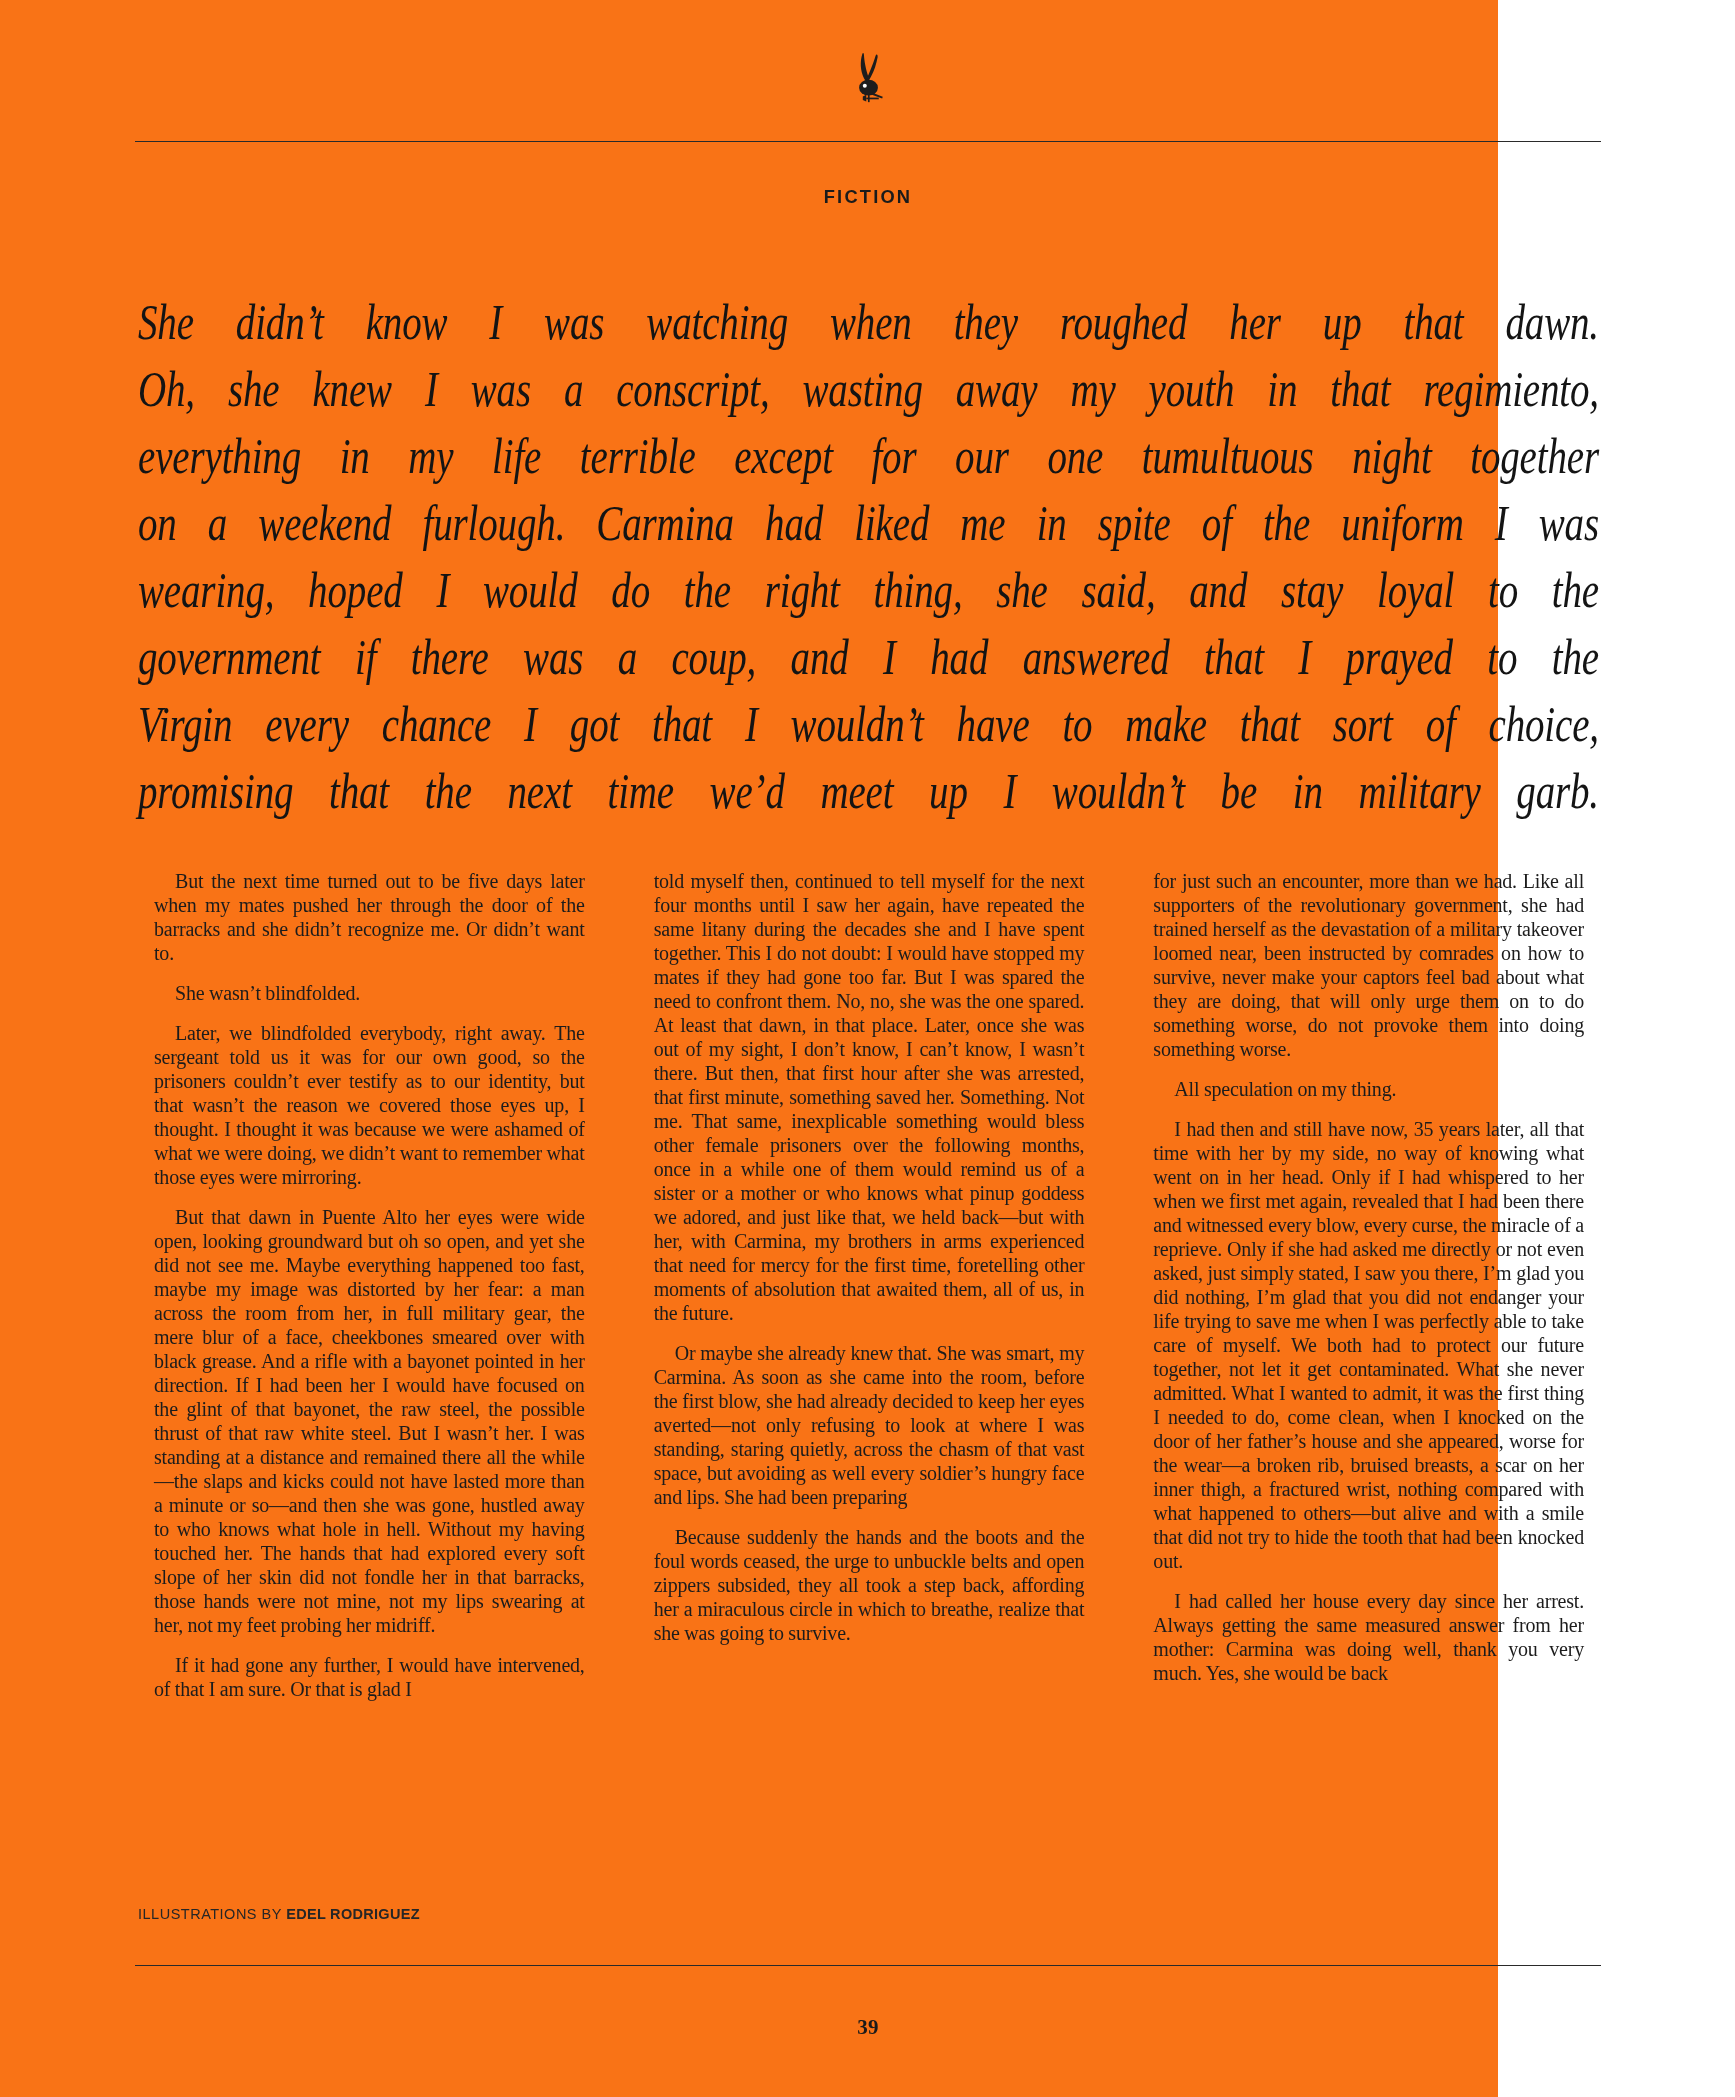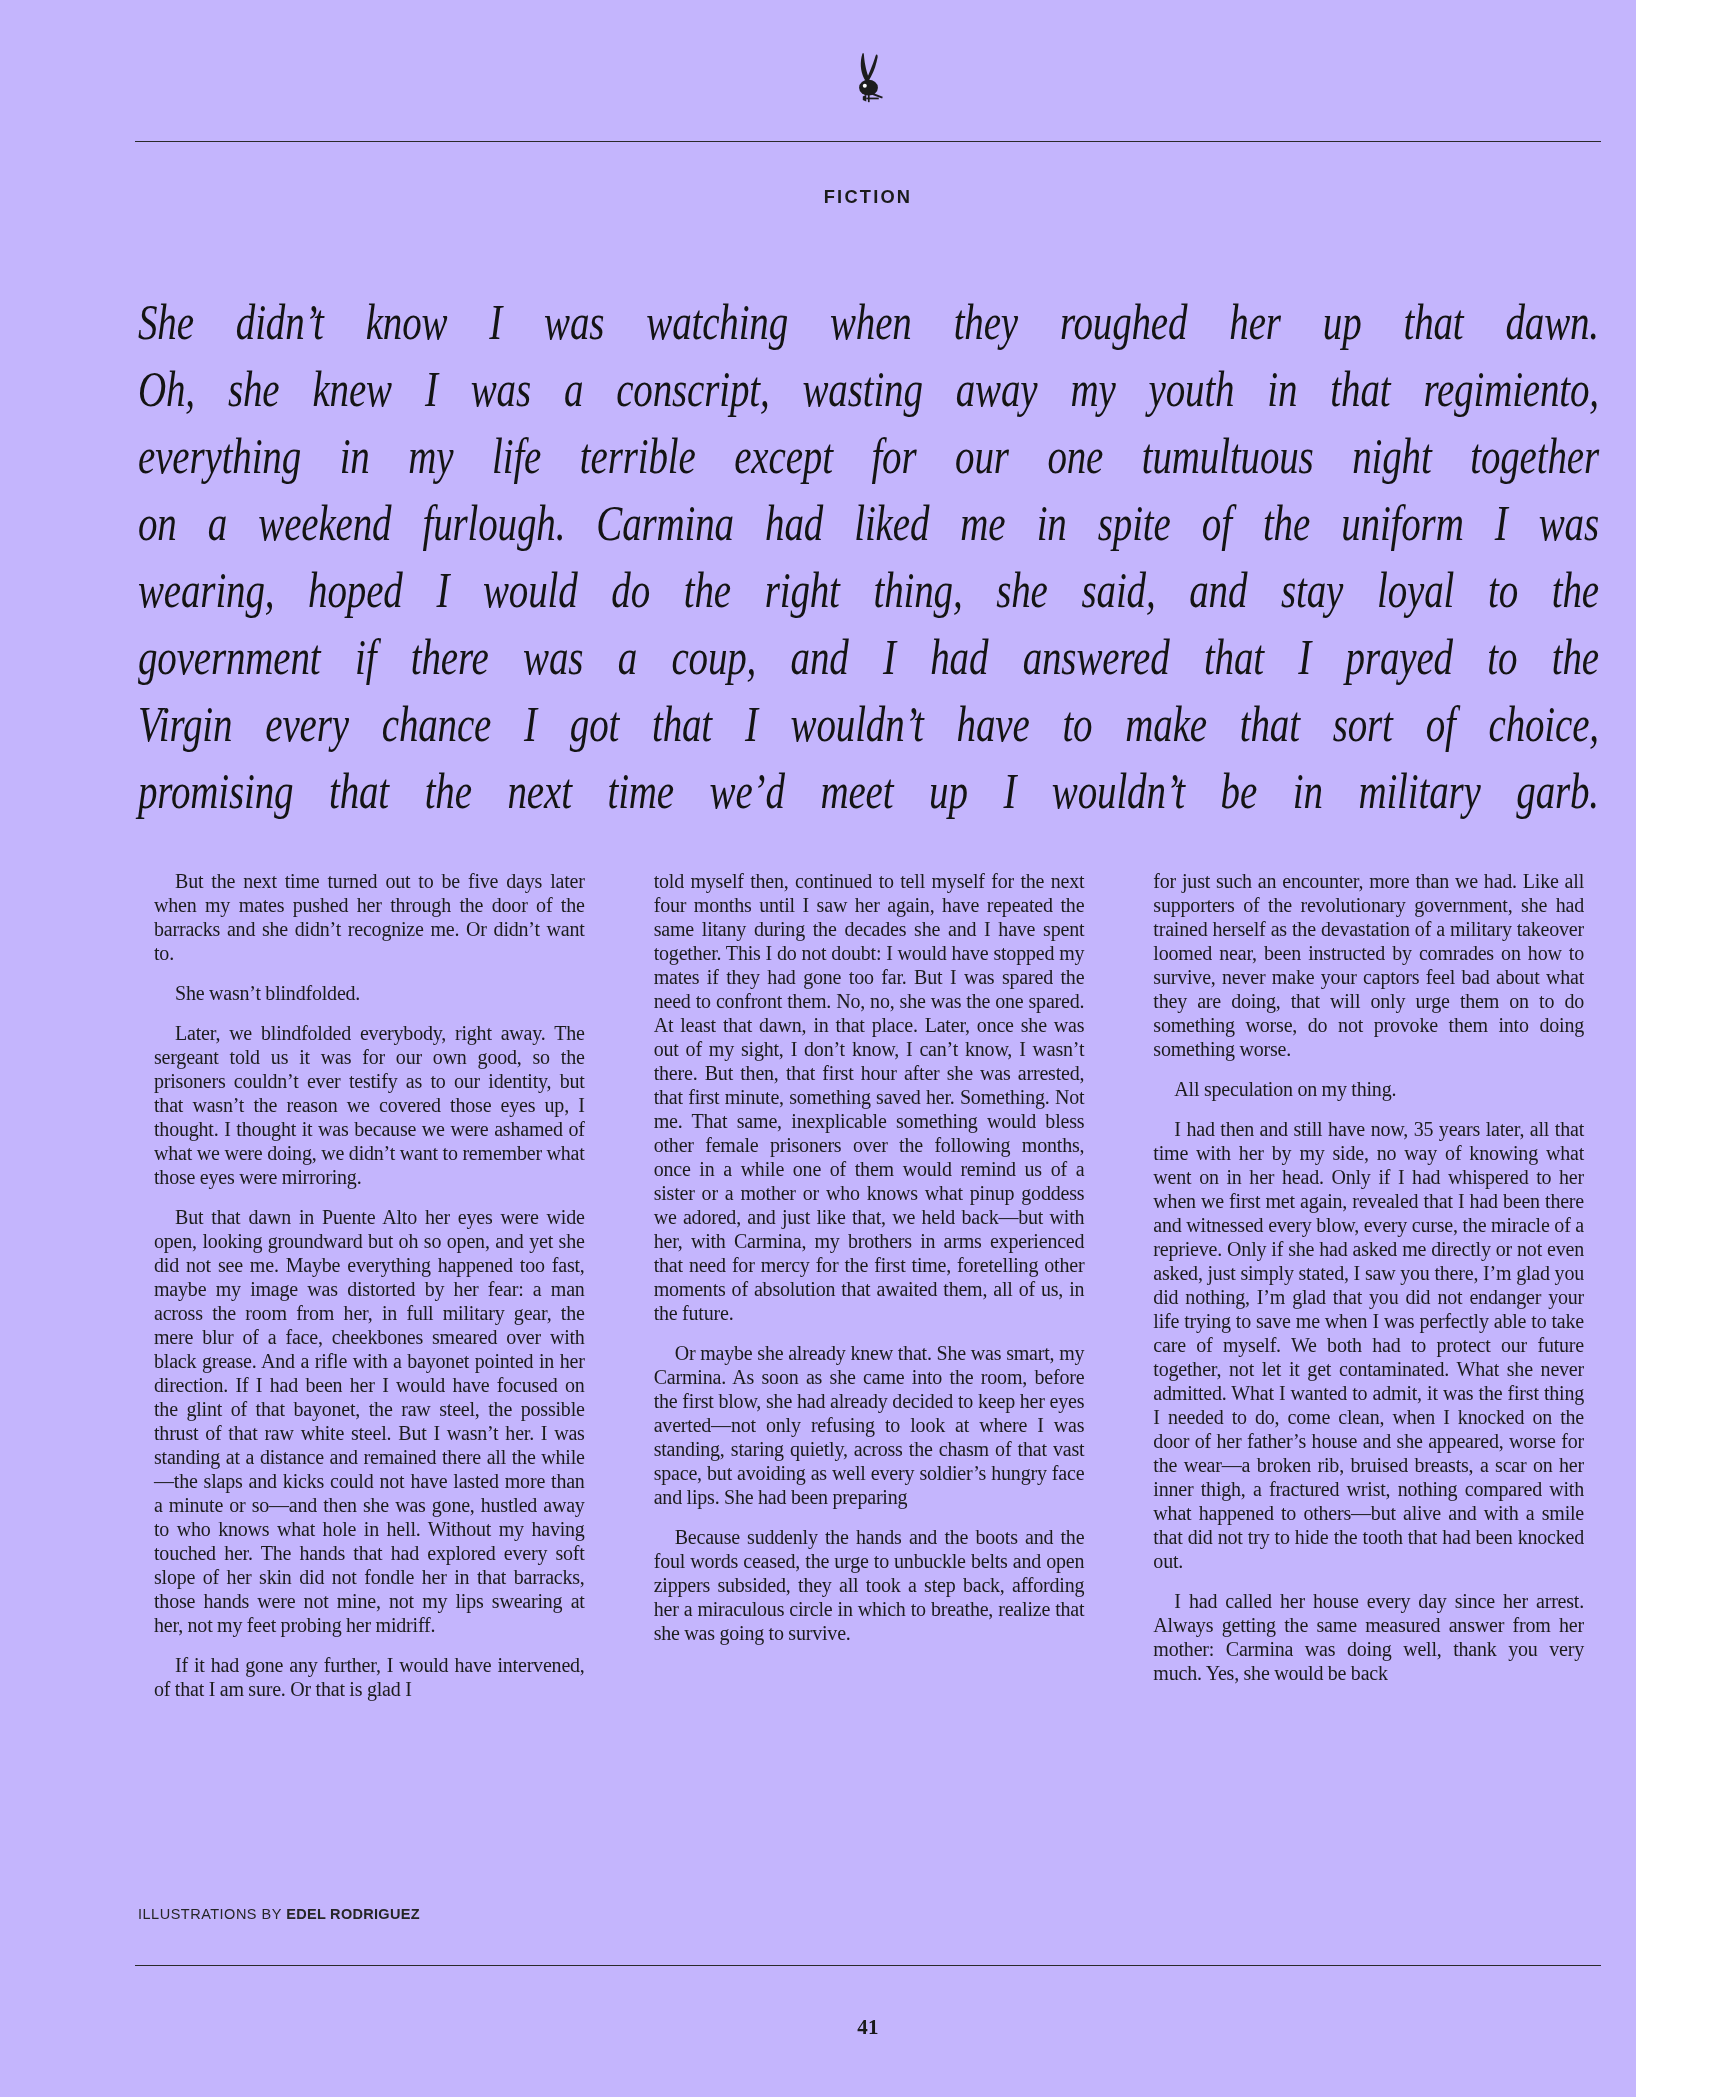--- a/index.html
+++ b/index.html
@@ -11,23 +11,23 @@
   body {
     width: 1736px;
     height: 2097px;
     font-family: "Liberation Serif", serif;
     color: #1a1a1a;
     -webkit-font-smoothing: antialiased;
   }
 
   .page {
     position: relative;
-    width: 1636px;
+    width: 1498px;
     height: 2097px;
-    background: #c4b5fd;
+    background: #f97316;
     box-sizing: border-box;
   }
 
   
   .logo-area {
     position: absolute;
     top: 39px;
     left: 0;
     width: 1736px;
     height: 82px;
@@ -208,16 +208,16 @@
         <p>I had called her house every day since her arrest. Always getting the same measured answer from her mother: Carmina was doing well, thank you very much. Yes, she would be back</p>
       </div>
     </div>
 
   <div class="credit">
     <span>ILLUSTRATIONS BY </span><span class="artist">EDEL RODRIGUEZ</span>
   </div>
 
   <div class="rule rule-bottom"></div>
 
-  <div class="folio">41</div>
+  <div class="folio">39</div>
 
 </div>
 
 
 </body></html>

